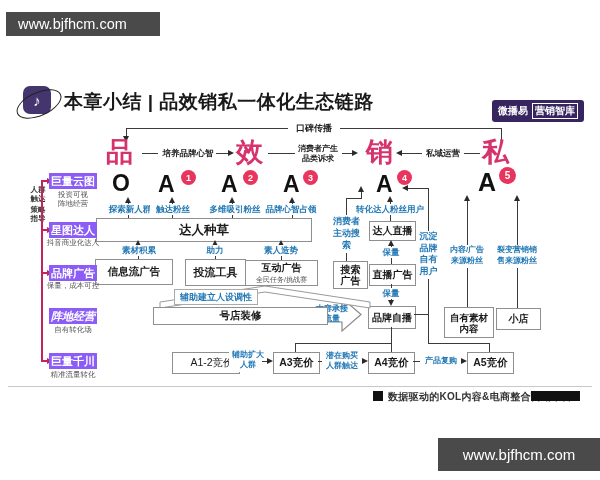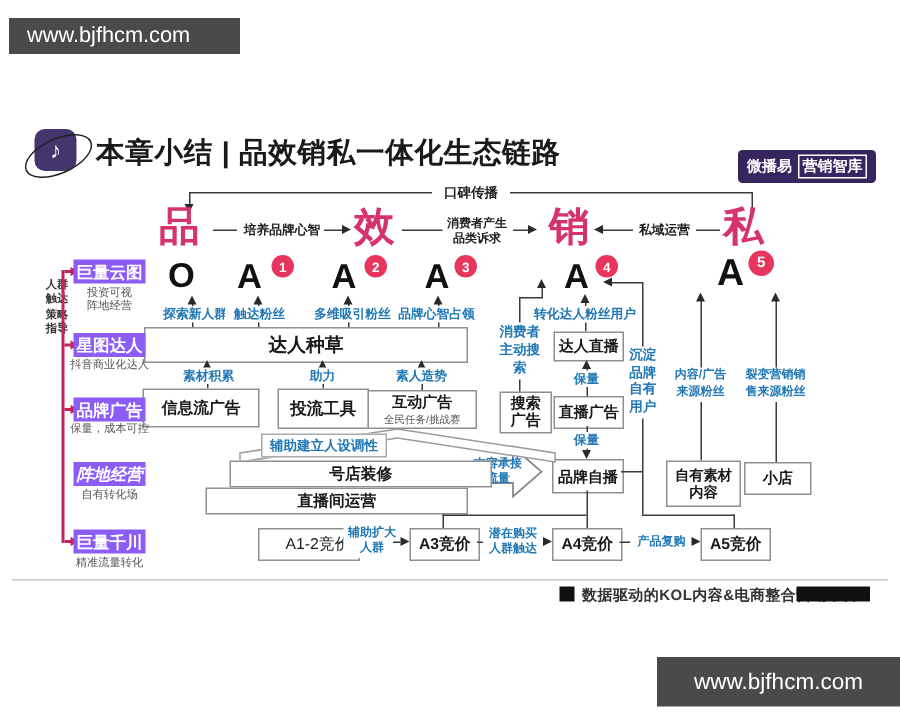--- a/index.html
+++ b/index.html
@@ -157,21 +157,20 @@
   </svg>
   <div class="bl" style="left:316px;top:304px;width:32px;height:20px;font-size:8px;line-height:10px;background:transparent;">内容承接
 流量</div>
 
   <svg class="abs" style="left:158px;top:283px;" width="214" height="27" viewBox="0 0 214 27">
     <polygon points="2,19 107,3 212,19 212,25 107,9 2,25" fill="#ffffff" stroke="#9a9a9a" stroke-width="1"></polygon>
   </svg>
   <div class="bl" style="left:174px;top:289px;width:82px;height:14px;font-size:9px;line-height:14px;border:1px solid #aaa;">辅助建立人设调性</div>
 
   <div class="bx" style="left:137px;top:307px;width:173px;height:16px;font-size:10.5px;font-weight:bold;margin-left:16px;">号店装修</div>
-  <div class="bx" style="left:137px;top:325px;width:173px;height:16px;font-size:10.5px;font-weight:bold;">直播间运营</div>
 
   <div class="ln" style="left:391px;top:327px;width:1px;height:25px;"></div>
   <div class="ln" style="left:295px;top:343px;width:96px;height:1px;"></div>
   <div class="ln" style="left:295px;top:343px;width:1px;height:9px;"></div>
   <div class="ln" style="left:428px;top:343px;width:62px;height:1px;"></div>
   <div class="ln" style="left:489px;top:343px;width:1px;height:9px;"></div>
 
   <div class="bx" style="left:172px;top:352px;width:54px;height:20px;font-size:10.5px;font-weight:normal;padding-left:12px;">A1-2竞价</div>
   <div class="ln" style="left:226px;top:361px;width:4px;height:1px;"></div>
   <div class="bl" style="left:229px;top:350px;width:38px;height:22px;font-size:8px;line-height:10px;">辅助扩大

